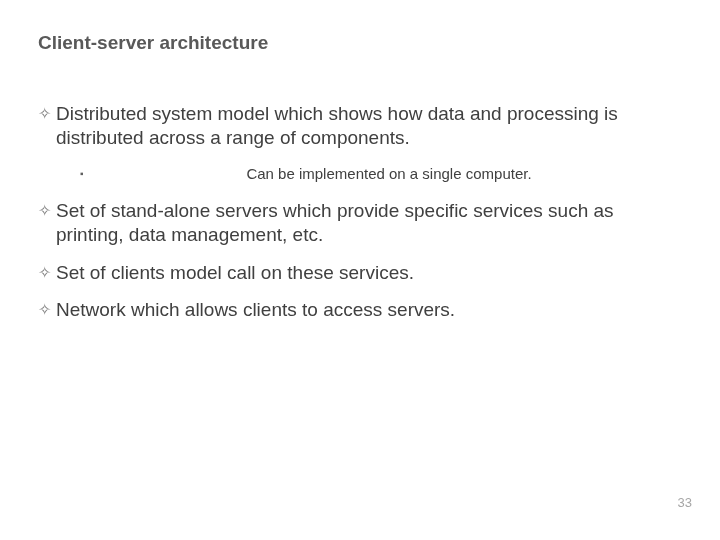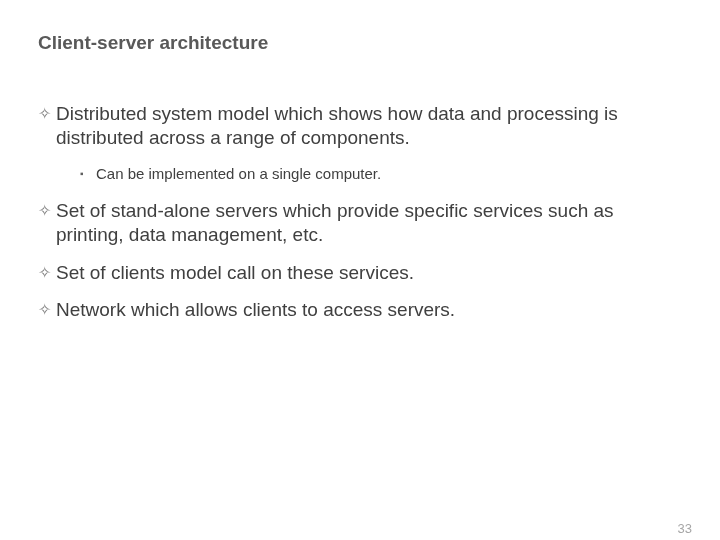--- a/index.html
+++ b/index.html
@@ -57,24 +57,25 @@
     }
     .sub-bullet-icon {
       flex-shrink: 0;
       width: 16px;
       font-size: 10px;
       color: #606060;
       padding-top: 3px;
     }
     .sub-bullet-text {
       flex: 1;
+      text-align: center;
     }
     .page-number {
       position: absolute;
-      bottom: 4px;
+      bottom: 30px;
       right: 28px;
       font-size: 13px;
       color: #a6a6a6;
     }
   </style>
 </head>
 <body>
 
 <div class="slide">
   <h1 class="title">Client-server architecture</h1>

